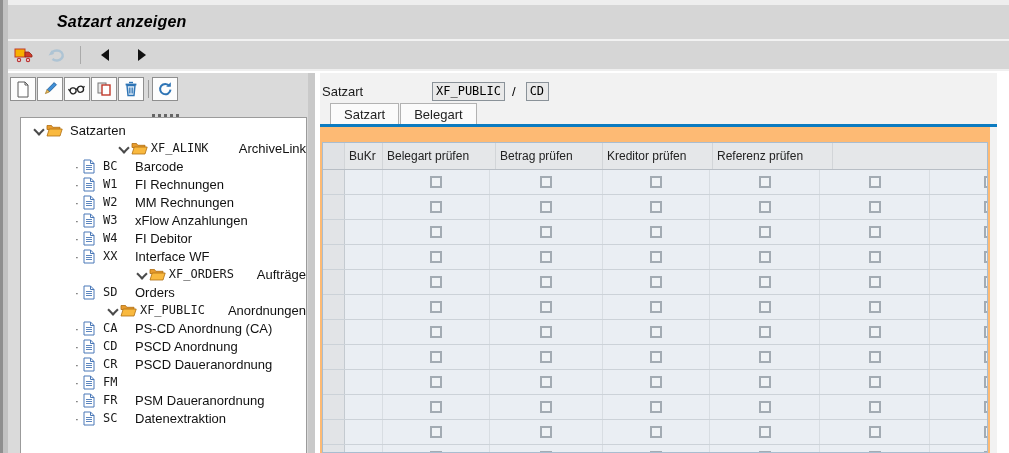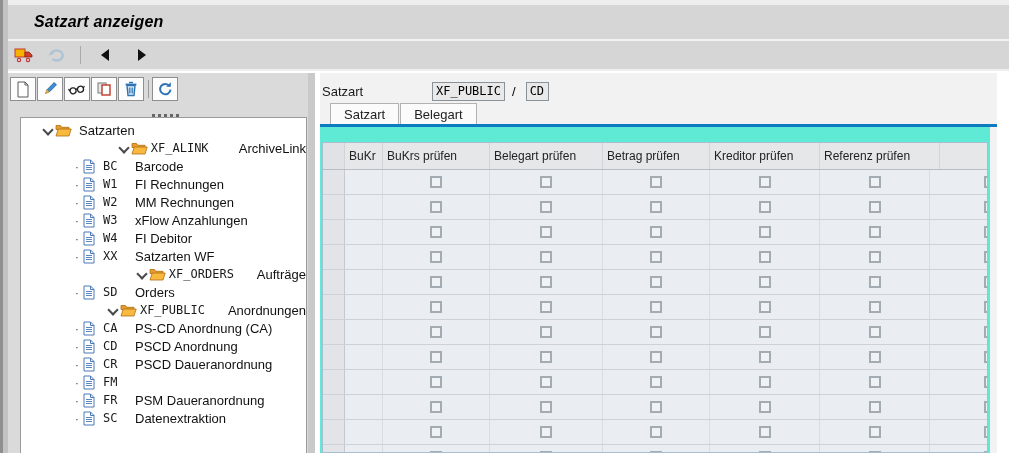--- a/index.html
+++ b/index.html
@@ -4,21 +4,21 @@
 <style>
   html,body{margin:0;padding:0;background:#fff;}
   .screen{position:relative;width:1009px;height:453px;overflow:hidden;
     font-family:"Liberation Sans",sans-serif;color:#000;background:#fff;}
   
   .edge-dark{position:absolute;left:0;top:0;width:3px;height:453px;background:#8f8f8f;}
   .edge-light{position:absolute;left:3px;top:0;width:5px;height:453px;background:#c2c2c2;}
   .top-strip{position:absolute;left:8px;top:0;width:1001px;height:5px;background:#eeeeee;}
   .title-bar{position:absolute;left:8px;top:5px;width:1001px;height:34px;background:#d6d6d6;
     border-bottom:2px solid #f2f2f2;display:flex;align-items:center;}
-  .title-bar .title{font-size:16px;font-weight:bold;font-style:italic;padding-left:26px;letter-spacing:.2px;}
+  .title-bar .title{font-size:16px;font-weight:bold;font-style:italic;padding-left:38px;letter-spacing:.2px;margin-left:11px;}
   .main-toolbar{position:absolute;left:8px;top:41px;width:1001px;height:30px;background:#d6d6d6;
     border-bottom:2px solid #efefef;display:flex;align-items:center;gap:8px;padding-left:4px;box-sizing:border-box;}
   .tb-btn{width:24px;height:22px;display:flex;align-items:center;justify-content:center;}
   .tb-sep{width:1px;height:18px;background:#aaa;margin:0 4px;}
   .tri{width:0;height:0;border-top:6px solid transparent;border-bottom:6px solid transparent;}
   .tri-left{border-right:8px solid #111;}
   .tri-right{border-left:8px solid #111;margin-left:10px;}
   
   .left-region{position:absolute;left:8px;top:73px;width:300px;height:380px;background:#dadada;}
   .obj-toolbar{position:absolute;left:10px;top:77px;display:flex;align-items:center;}
@@ -26,21 +26,21 @@
     display:flex;align-items:center;justify-content:center;box-sizing:border-box;}
   .obj-sep{width:1px;height:18px;background:#9b9b9b;margin:0 3px;}
   
   .tree-panel{position:absolute;left:20px;top:117px;width:287px;height:336px;background:#ffffff;
     border:1px solid #9b9b9b;border-bottom:none;box-sizing:border-box;overflow:hidden;}
   .splitter{position:absolute;left:148px;top:112px;width:34px;height:6px;
     display:flex;gap:3px;align-items:center;justify-content:center;}
   .splitter i{width:3px;height:3px;background:#666;display:block;}
   .tree{padding-top:3px;}
   .tree-row{height:18px;display:flex;align-items:center;font-size:13px;white-space:nowrap;}
-  .tree-row.lvl1{padding-left:20px;}
+  .tree-row.lvl1{padding-left:11px;}
   .tree-row.lvl2{padding-left:34px;justify-content:flex-end;}
   .tree-row.lvl3{padding-left:50px;}
   .chev{width:14px;height:10px;position:relative;flex:0 0 14px;}
   .chev:after{content:"";position:absolute;left:3px;top:1px;width:6px;height:6px;
     border-right:2px solid #4a4a4a;border-bottom:2px solid #4a4a4a;transform:rotate(45deg);}
   .bullet{flex:0 0 12px;color:#555;font-size:13px;text-align:center;}
   .t-icon{flex:0 0 20px;display:flex;align-items:center;}
   .t-code{font-family:"DejaVu Sans Mono","Liberation Mono",monospace;font-size:12px;color:#1a1a1a;}
   .t-code.folder-code{min-width:84px;}
   .t-code.leaf-code{min-width:28px;}
@@ -54,21 +54,21 @@
   .field-box{height:19px;background:#e9e9e9;border:1px solid #8a9299;box-sizing:border-box;
     font-family:"DejaVu Sans Mono","Liberation Mono",monospace;font-size:12px;display:flex;align-items:center;padding:0 3px;}
   .field-box.main{width:73px;}
   .field-box.sub{width:23px;margin-left:10px;}
   .slash{margin-left:7px;}
   .tab-strip{position:absolute;left:10px;top:30px;display:flex;align-items:flex-end;height:21px;}
   .tab{height:21px;line-height:21px;padding:0 13px;font-size:13px;background:#fbfbfb;color:#222;
     border:1px solid #b2b2b2;border-bottom:none;margin-right:1px;box-sizing:border-box;text-align:center;}
   .tab.active{background:#0c7bc0;color:#fff;border-color:#0c7bc0;}
   .tab-underline{position:absolute;left:0;top:51px;width:677px;height:3px;background:#0c7bc0;}
-  .tab-content{position:absolute;left:0;top:54px;width:670px;height:326px;background:#5eead4;}
+  .tab-content{position:absolute;left:0;top:54px;width:670px;height:326px;background:#fdba74;}
   
   .grid{position:absolute;left:2px;top:15px;width:666px;height:311px;background:#eaeef3;
     border:1px solid #a9bdd0;box-sizing:border-box;overflow:hidden;}
   .grid-header{display:flex;height:26px;background:#e5e7e9;border-bottom:1px solid #b8bec5;}
   .gh-cell{font-size:12px;color:#222;display:flex;align-items:center;padding-left:4px;
     box-sizing:border-box;border-right:1px solid #d2d5d8;overflow:hidden;white-space:nowrap;flex:0 0 auto;}
   .gh-cell.sel{background:#e0e2e5;}
   .grid-row{display:flex;height:24px;border-bottom:1px solid #ccd2d8;}
   .g-cell{box-sizing:border-box;border-right:1px solid #d8dde2;display:flex;
     align-items:center;justify-content:center;flex:0 0 auto;}
@@ -270,21 +270,21 @@
         <div class="tree-row lvl3">
           <span class="bullet">·</span>
           <span class="t-icon">
             <svg width="12" height="15" viewBox="0 0 12 15">
               <path d="M1 1 h6.5 l3.5 3.5 V14 H1 z" fill="#fff" stroke="#4a78b8"></path>
               <path d="M7.5 1 v3.5 H11" fill="none" stroke="#4a78b8"></path>
               <path d="M3 6.5 h6 M3 8.5 h6 M3 10.5 h6" stroke="#4a78b8" stroke-width="0.9"></path>
             </svg>
           </span>
           <span class="t-code leaf-code">XX</span>
-          <span class="t-label">Satzarten WF</span>
+          <span class="t-label">Interface WF</span>
         </div>
         <div class="tree-row lvl2">
           <span class="chev"></span>
           <span class="t-icon">
             <svg width="17" height="13" viewBox="0 0 17 13">
               <path d="M1 1.5 h4.5 l1.3 1.8 H14 v2.2 H1 z" fill="#e89c2e" stroke="#b06e12" stroke-width="0.8"></path>
               <path d="M3.2 5 h13 l-2.2 7 H1 z" fill="#f9b93f" stroke="#b06e12" stroke-width="0.8"></path>
             </svg>
           </span>
           <span class="t-code folder-code">XF_ORDERS</span>
@@ -399,21 +399,20 @@
     <div class="tab-strip" id="tab-strip">
         <div class="tab">Satzart</div>
         <div class="tab">Belegart</div>
       </div>
     <div class="tab-underline"></div>
     <div class="tab-content">
       <div class="grid" id="grid">
           <div class="grid-header">
             <div class="gh-cell sel" style="width: 22px;"></div>
             <div class="gh-cell" style="width: 38px;">BuKr</div>
-            <div class="gh-cell" style="width: 107px;">BuKrs prüfen</div>
             <div class="gh-cell" style="width: 113px;">Belegart prüfen</div>
             <div class="gh-cell" style="width: 107px;">Betrag prüfen</div>
             <div class="gh-cell" style="width: 110px;">Kreditor prüfen</div>
             <div class="gh-cell" style="width: 120px;">Referenz prüfen</div>
           </div>
           <div class="grid-row">
             <div class="g-cell sel" style="width: 22px;"></div>
             <div class="g-cell" style="width: 38px;"></div>
             <div class="g-cell" style="width: 107px;">
               <div class="cbx"></div>

